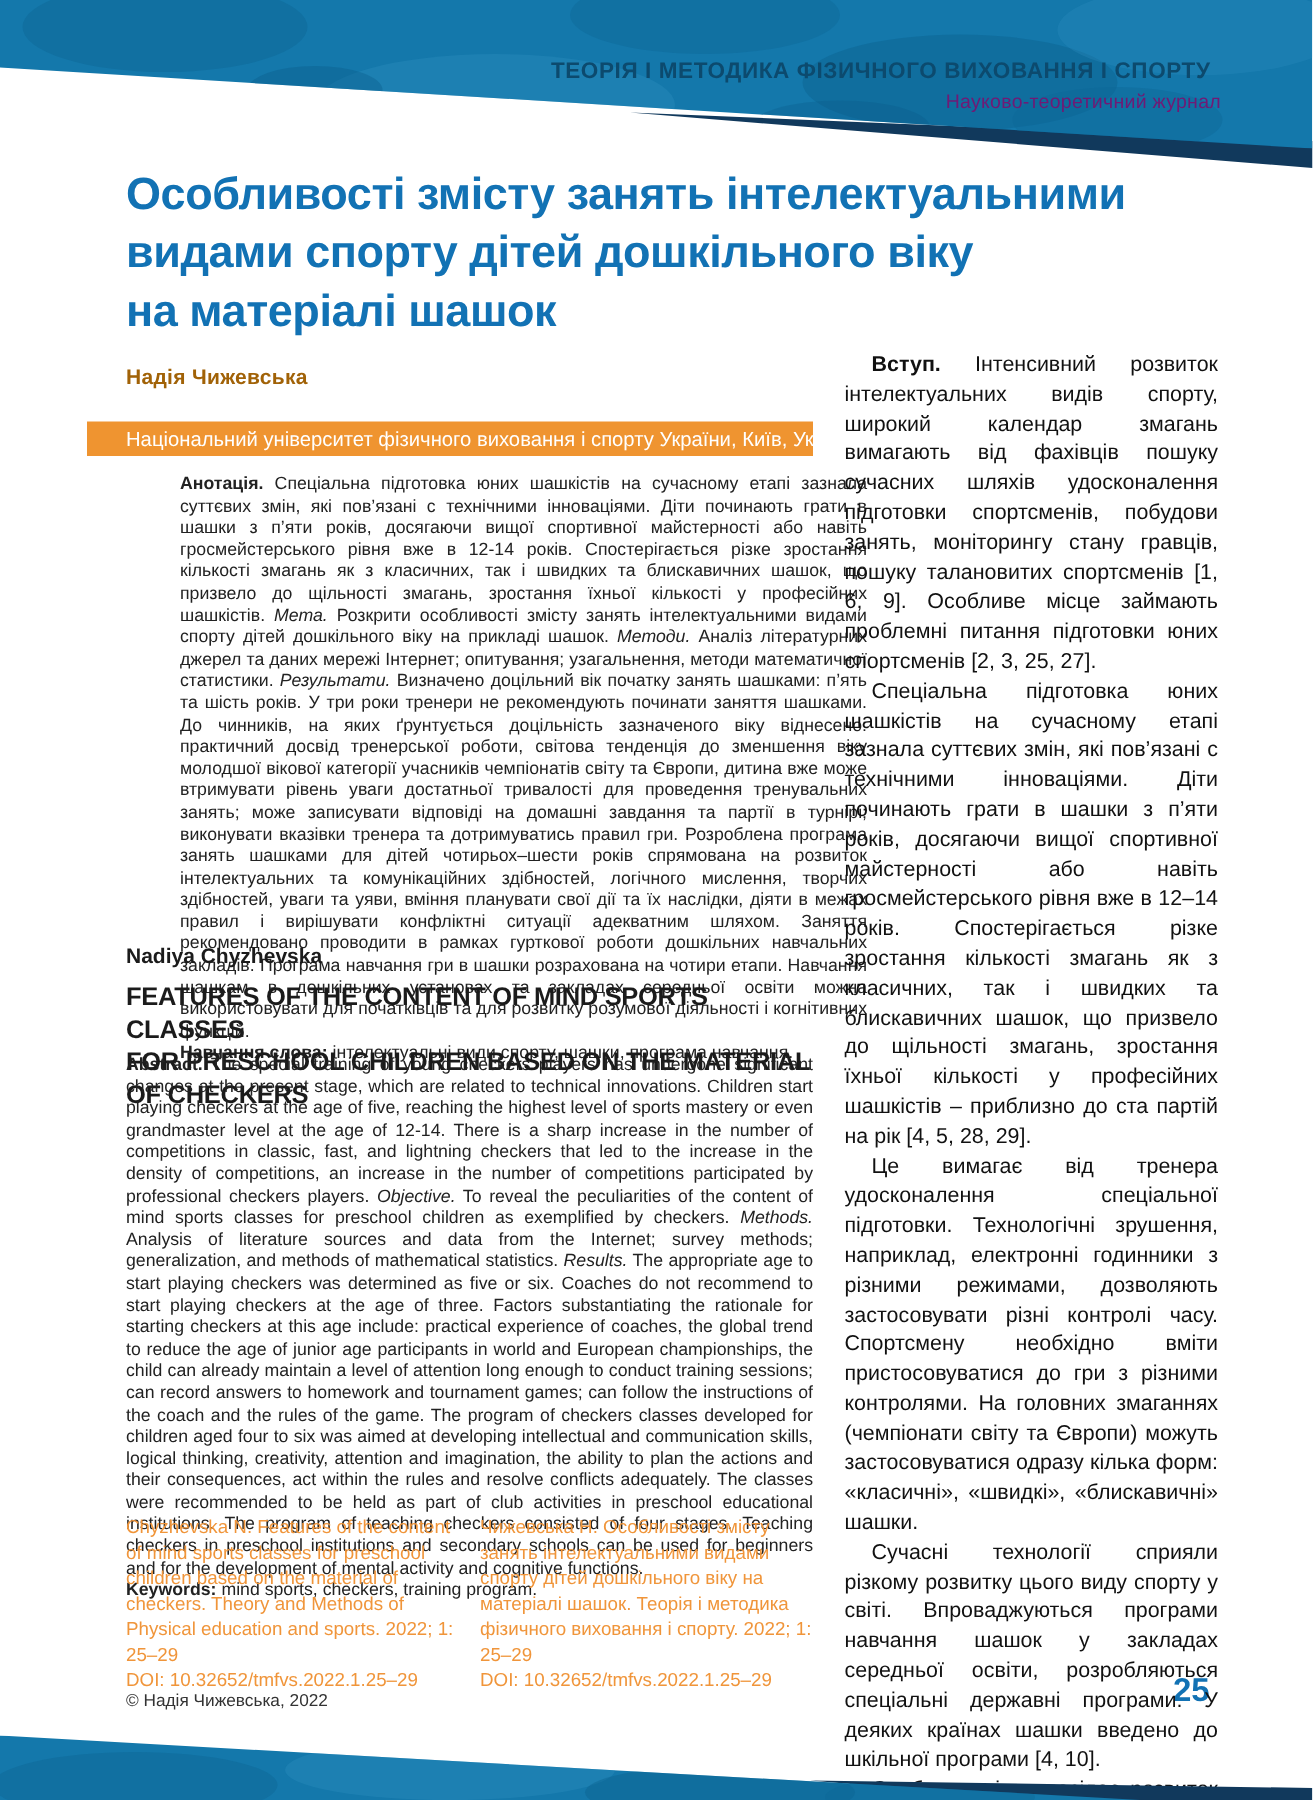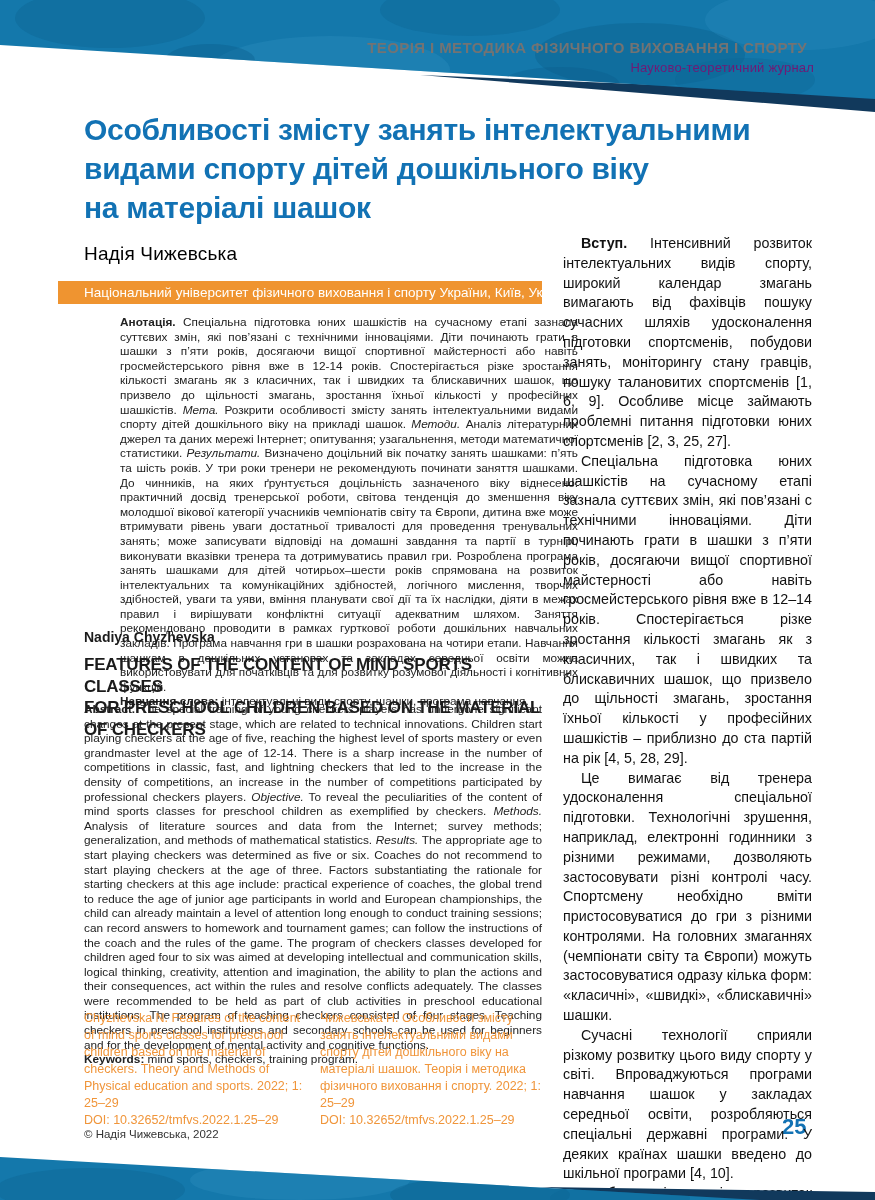--- a/index.html
+++ b/index.html
@@ -6,36 +6,36 @@
   body{
     width:875px;height:1200px;position:relative;overflow:hidden;
     background:#ffffff;
     font-family:"Liberation Sans","DejaVu Sans",sans-serif;
     -webkit-font-smoothing:antialiased;
   }
   
   #header-svg{position:absolute;top:0;left:0;}
   .journal-title{
     position:absolute;top:39px;right:68px;
-    color:#737373;font-size:15px;font-weight:bold;letter-spacing:.4px;
+    color:#0c4a6e;font-size:15px;font-weight:bold;letter-spacing:.4px;
     white-space:nowrap;
   }
   .journal-subtitle{
     position:absolute;top:60px;right:61px;
     color:#701a75;font-size:13px;letter-spacing:.2px;white-space:nowrap;
   }
   
   .article-title{
     position:absolute;left:84px;top:110px;width:700px;
     color:#1272b4;font-size:30px;line-height:39px;font-weight:bold;
     letter-spacing:-.3px;
   }
   .author-name{
     position:absolute;left:84px;top:243px;
-    color:#000000;font-size:19px;font-weight:normal;letter-spacing:.2px;
+    color:#a16207;font-size:14px;font-weight:bold;letter-spacing:.2px;
   }
   .affiliation-bar{
     position:absolute;left:58px;top:281px;width:458px;height:23px;
     background:#ef9430;color:#ffffff;font-size:13.5px;line-height:23px;
     padding-left:26px;white-space:nowrap;overflow:hidden;
   }
   
   .abstract{
     position:absolute;left:84px;width:458px;
     font-size:11.8px;line-height:14.6px;text-align:justify;color:#222222;

